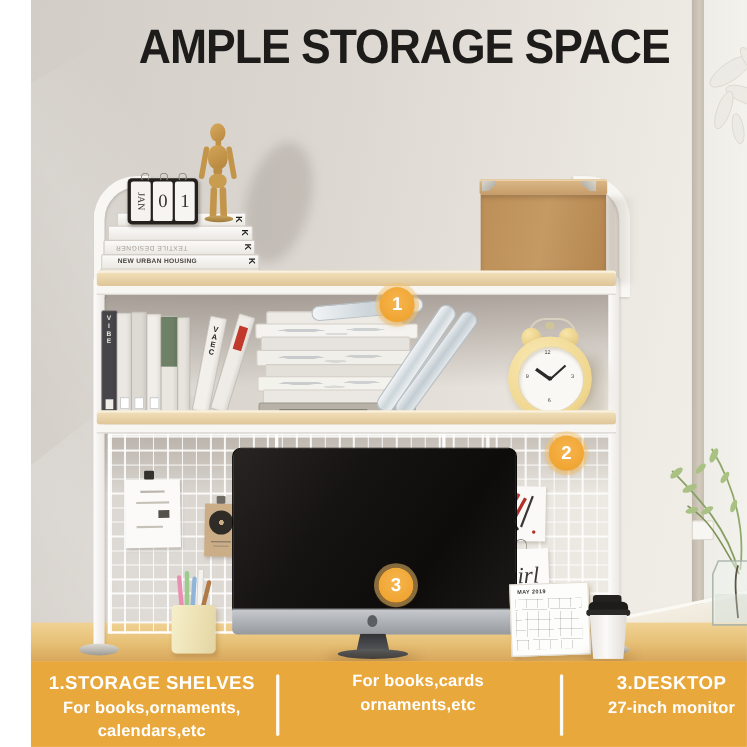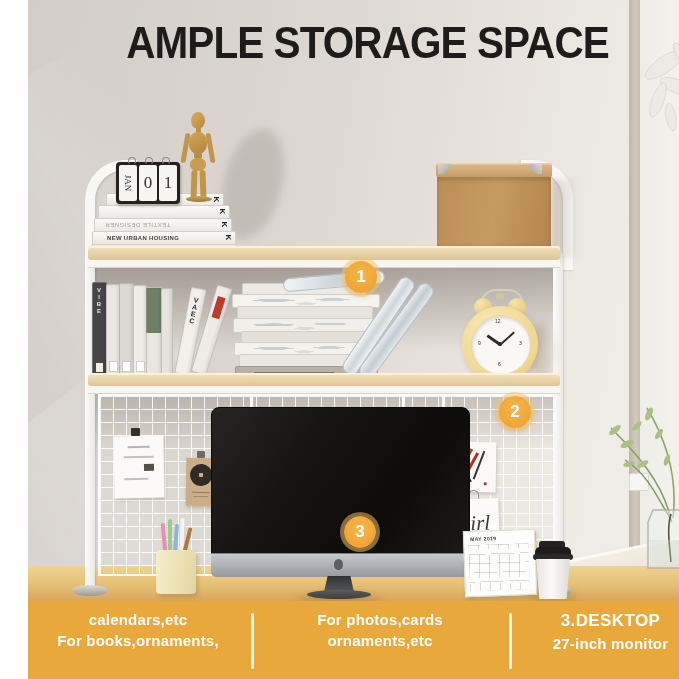--- a/index.html
+++ b/index.html
@@ -303,26 +303,27 @@
     <path d="M78,172 C76,152 74,136 78,124" fill="none" stroke="#5a5243" stroke-width="1.6"></path>
     <rect x="57" y="150" width="41" height="26" fill="rgba(205,215,205,.35)"></rect>
   </svg>
 
   <div class="abs badge" style="left:317px;top:261px;">1</div>
   <div class="abs badge" style="left:471px;top:396px;">2</div>
   <div class="abs badge" style="left:316px;top:516px;">3</div>
 
   <div class="abs band">
     <div class="feat" style="left:0;width:220px;">
+      <h3>1.STORAGE SHELVES</h3>
+      <p>For books,ornaments,</p>
       <p>calendars,etc</p>
-      <p>For books,ornaments,</p>
     </div>
     <div class="divider" style="left:223px;"></div>
     <div class="feat" style="left:228px;width:248px;">
-      <p>For photos,cards</p>
+      <p>For books,cards</p>
       <p>ornaments,etc</p>
     </div>
     <div class="divider" style="left:481px;"></div>
     <div class="feat" style="left:486px;width:193px;">
       <h3>3.DESKTOP</h3>
       <p>27-inch monitor</p>
     </div>
   </div>
 
 </div>

